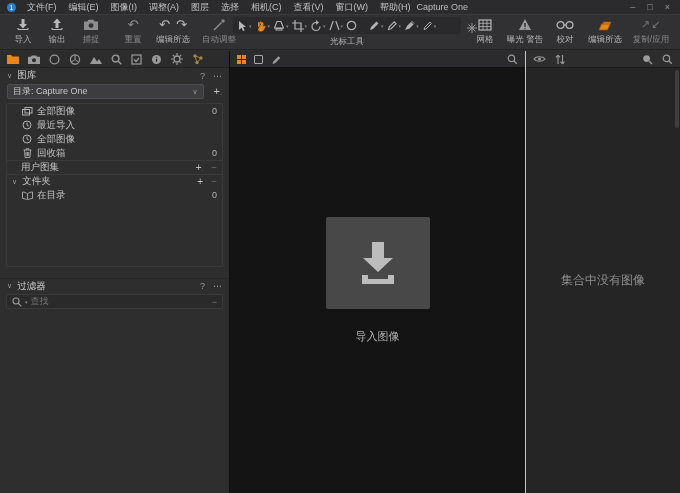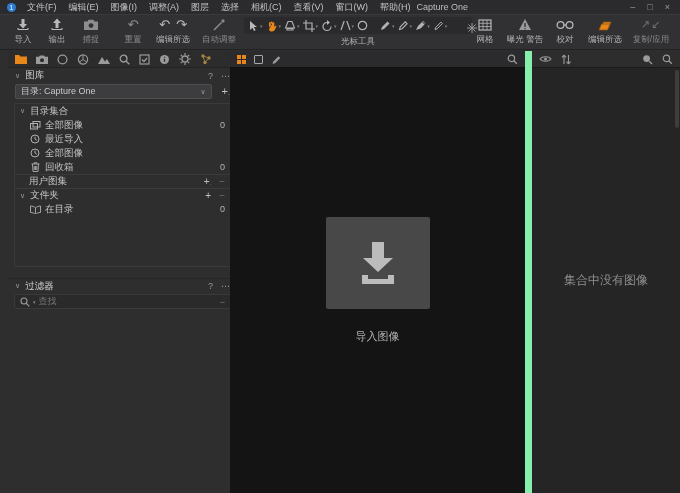--- a/index.html
+++ b/index.html
@@ -23,36 +23,36 @@
   .tb-left { position:absolute; left:6px; top:2px; display:flex; align-items:flex-start; }
   .tbtn { display:flex; flex-direction:column; align-items:center; width:34px; font-size:8.5px;
           color:#b2b2b2; gap:2px; }
   .tbtn .ic { height:15px; display:flex; align-items:center; justify-content:center; }
   .tbtn.dim { color:#8a8a8a; }
   .tbtn.wide { width:46px; }
   .glyph-ic { font-family:"DejaVu Sans",sans-serif; font-size:13px; color:#b8b8b8; line-height:15px; }
   .dim .glyph-ic { color:#8d8d8d; }
   .undo-pair { display:flex; gap:6px; }
 
-  .cursor-tools { position:absolute; left:244px; top:2px; width:228px; text-align:center; }
+  .cursor-tools { position:absolute; left:233px; top:2px; width:228px; text-align:center; }
   .ct-row { display:flex; align-items:center; justify-content:flex-start; gap:1px;
             background:#2a2a2c; border-radius:3px; padding:1px 3px; height:17px; }
   .ct { display:flex; align-items:center; gap:1px; padding:0 1px; }
   .ct .caret { font-size:5px; color:#7e7e7e; }
   .ct-label { display:block; margin-top:2px; font-size:8.5px; color:#b2b2b2; }
   .ct-gap { width:8px; }
 
   .tb-right { position:absolute; right:6px; top:2px; display:flex; align-items:flex-start; }
   .arrow-pair { font-size:11px; color:#707070; letter-spacing:1px; line-height:15px; }
 
   
   .pane { position:absolute; top:51px; bottom:0; }
-  .sidebar { left:8px; width:230px; background:#2e2e2e; border-right:1px solid #0d0d0d; }
+  .sidebar { left:0; width:230px; background:#2e2e2e; border-right:1px solid #0d0d0d; }
   .viewer  { left:230px; width:295px; background:#141414; }
-  .browserp{ left:525px; width:155px; background:#252525; border-left:7px solid #86efac; }
+  .browserp{ left:525px; width:155px; background:#252525; border-left:1px solid #86efac; }
 
   
   .tabstrip { height:17px; background:#2c2c2c; border-bottom:1px solid #232323;
               display:flex; align-items:center; gap:9px; padding:0 7px; }
   .tab { display:flex; align-items:center; }
 
   
   .phead { height:15px; display:flex; align-items:center; padding:0 7px; font-size:9.5px;
            color:#cfcfcf; }
   .phead .chev { font-size:7px; color:#9a9a9a; margin-right:5px; }
@@ -389,24 +389,20 @@
     <div class="dd-row">
       <div class="dropdown">
         <span>目录: Capture One</span>
         <span class="sp"></span>
         <span class="chev">∨</span>
       </div>
       <span class="plusbtn"><span>+</span><span class="dot">.</span></span>
     </div>
 
     <div class="treebox">
-      <div class="trow">
-        <span class="chev">∨</span>
-        <span>目录集合</span>
-      </div>
       <div class="trow lvl1">
         <span class="ti">
           <svg width="11" height="9" viewBox="0 0 11 9">
               <rect x="3" y="0.5" width="7" height="5.5" fill="none" stroke="#b0b0b0" stroke-width="1"></rect>
               <rect x="0.5" y="2.5" width="7" height="5.5" fill="none" stroke="#b0b0b0" stroke-width="1"></rect>
             </svg>
         </span>
         <span>全部图像</span>
         <span class="sp"></span>
         <span class="cnt">0</span>

